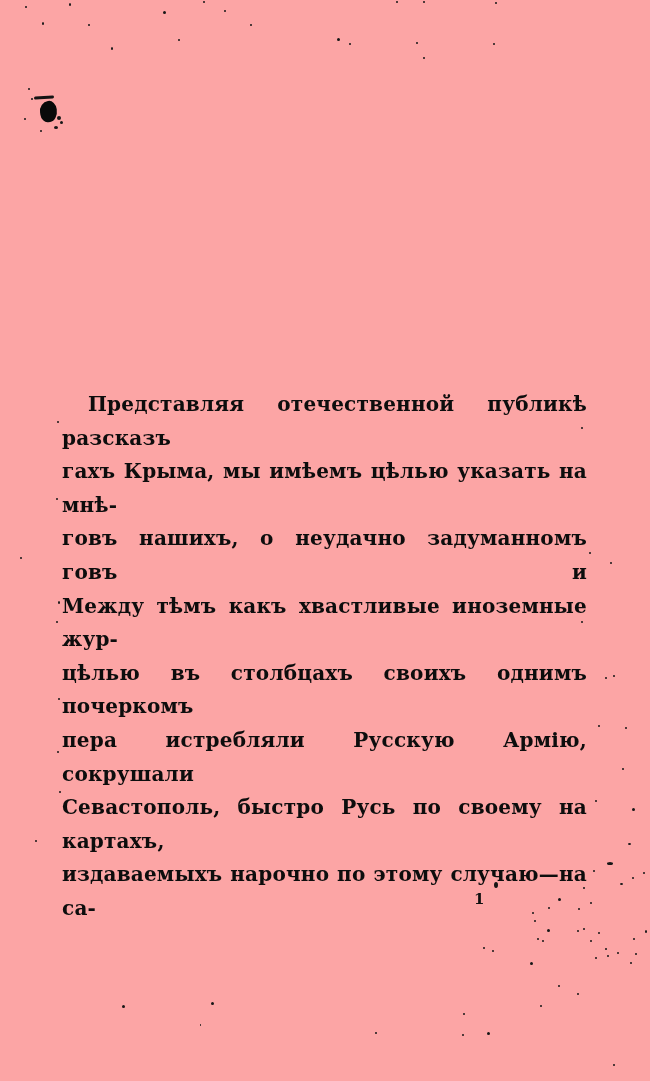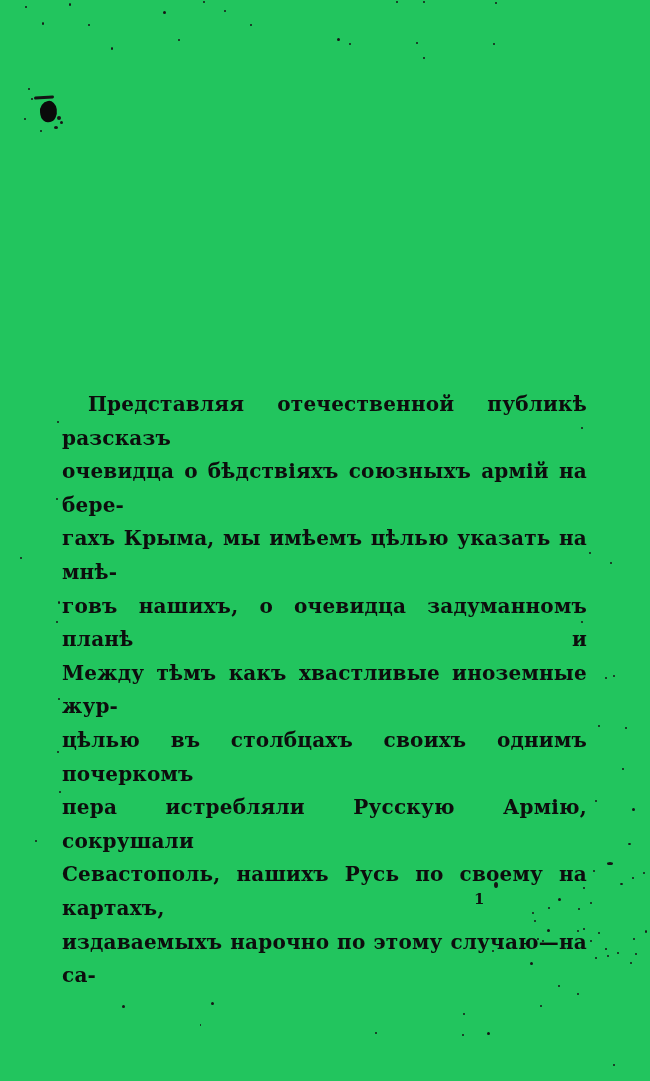--- a/index.html
+++ b/index.html
@@ -4,21 +4,21 @@
 <style>
   html, body {
     margin: 0; padding: 0;
     width: 650px; height: 1081px;
     background: #ffffff;
     overflow: hidden;
   }
   #page {
     position: absolute; left: 0; top: 0;
     width: 650px; height: 1081px;
-    background: #22c55e;
+    background: #fca5a5;
   }
   .text-block {
     position: absolute;
     left: 62px; top: 388px;
     width: 525px;
   }
   .text-line {
     font-family: "DejaVu Serif", "Liberation Serif", serif;
     font-weight: 700;
     font-size: 20px;
@@ -65,27 +65,26 @@
 
 <div id="page">
 
   <div>
     <div class="blot-smudge"></div>
     <div class="blot-main"></div>
   </div>
 
   <div class="text-block" id="text-block">
       <div class="text-line indented">Представляя отечественной публикѣ разсказъ</div>
-      <div class="text-line">очевидца о бѣдствіяхъ союзныхъ армій на бере-</div>
       <div class="text-line">гахъ Крыма, мы имѣемъ цѣлью указать на мнѣ-</div>
-      <div class="text-line">говъ нашихъ, о очевидца задуманномъ планѣ и</div>
+      <div class="text-line">говъ нашихъ, о неудачно задуманномъ говъ и</div>
       <div class="text-line">Между тѣмъ какъ хвастливые иноземные жур-</div>
       <div class="text-line">цѣлью въ столбцахъ своихъ однимъ почеркомъ</div>
       <div class="text-line">пера истребляли Русскую Армію, сокрушали</div>
-      <div class="text-line">Севастополь, нашихъ Русь по своему на картахъ,</div>
+      <div class="text-line">Севастополь, быстро Русь по своему на картахъ,</div>
       <div class="text-line">издаваемыхъ нарочно по этому случаю—на са-</div>
     </div>
 
   <div class="signature-mark">1</div>
 
   <div id="specks">
       <div class="speck" style="left: 25px; top: 6px; width: 2px; height: 2px;"></div>
       <div class="speck" style="left: 69px; top: 3px; width: 2px; height: 3px;"></div>
       <div class="speck" style="left: 163px; top: 11px; width: 3px; height: 3px;"></div>
       <div class="speck" style="left: 203px; top: 1px; width: 2px; height: 2px;"></div>

